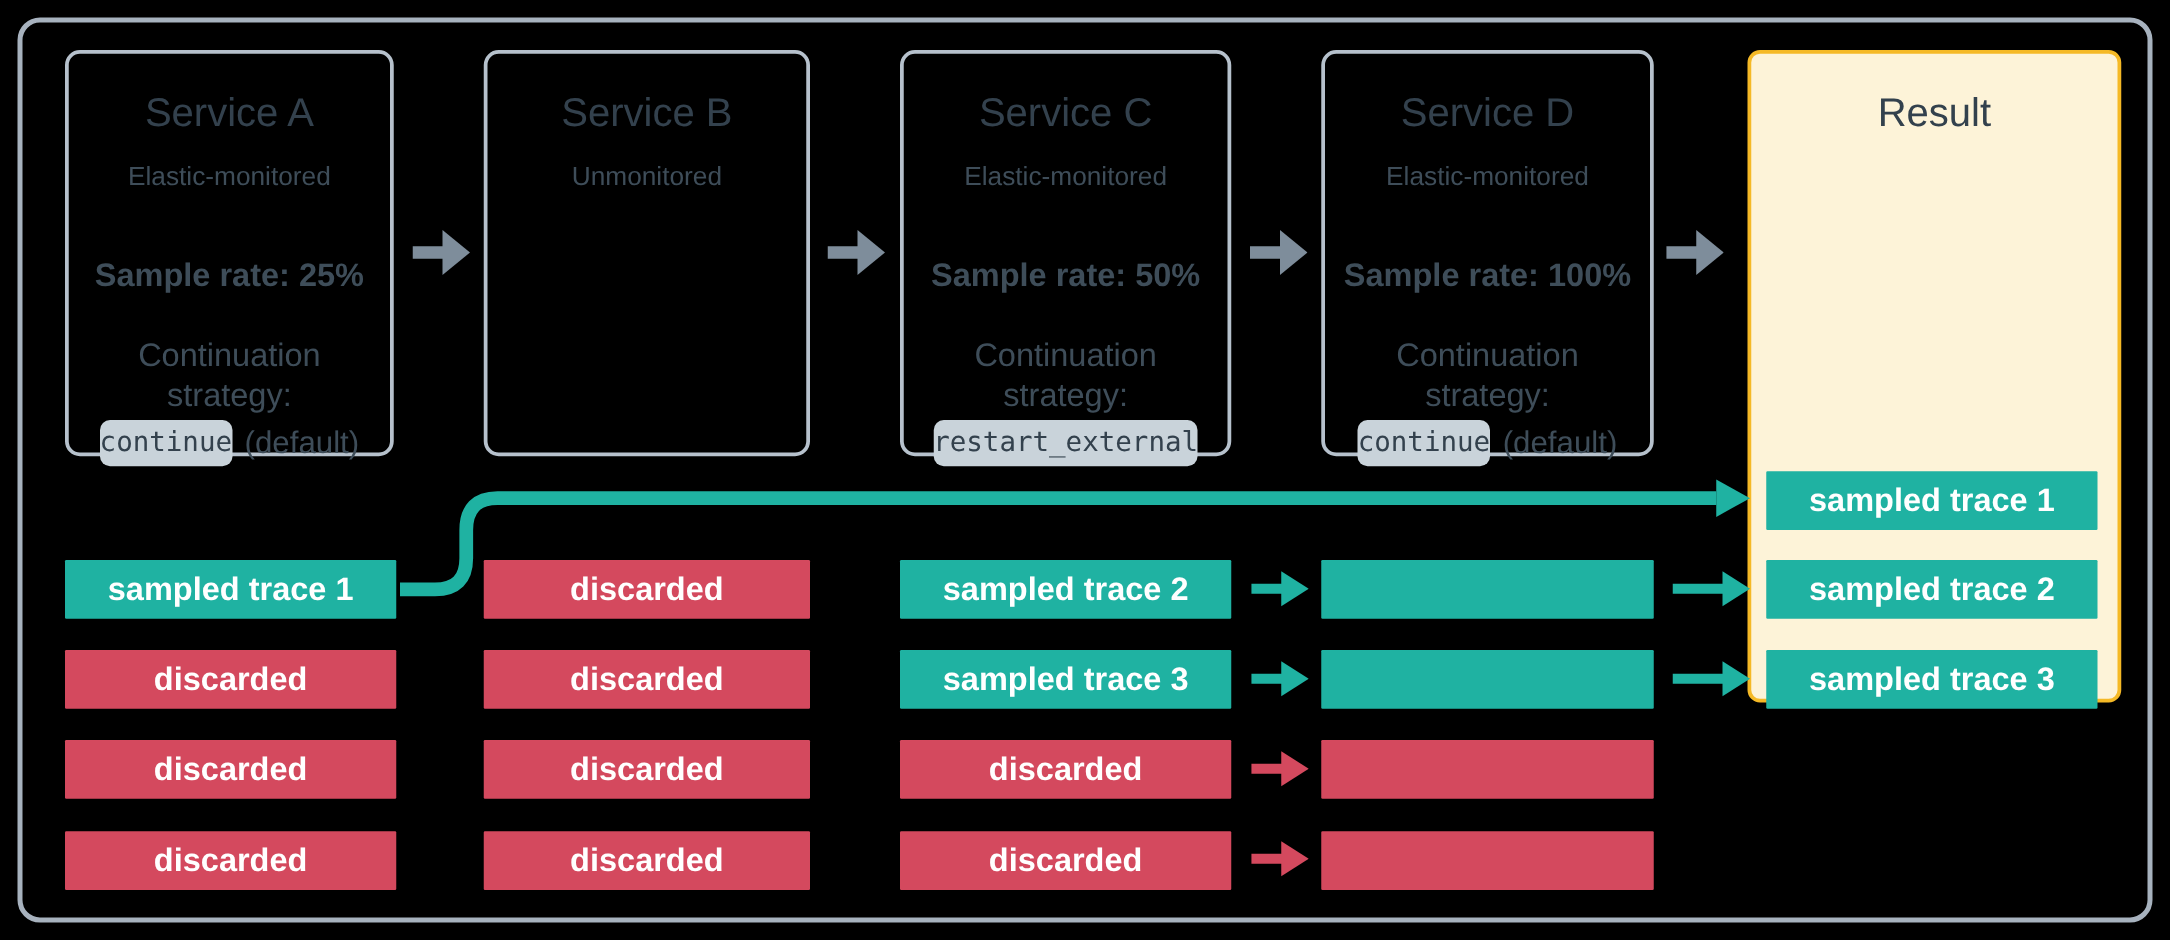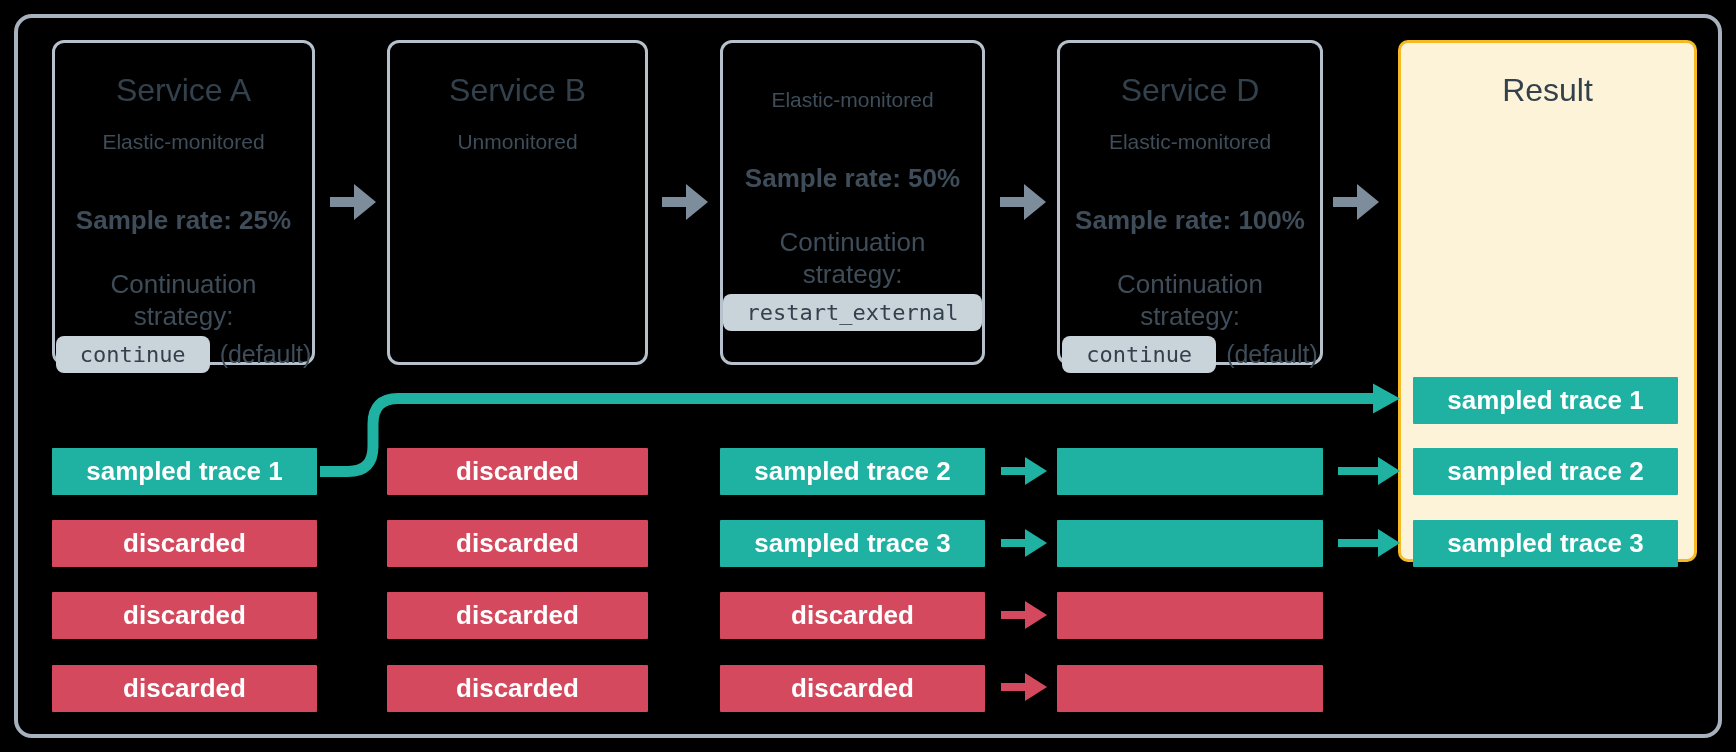--- a/index.html
+++ b/index.html
@@ -21,21 +21,21 @@
   .box-subtitle{font-size:21px;line-height:30px;font-weight:500;color:var(--text-body,#3e4d59);margin-top:16px;}
   .box-sample{font-size:26px;line-height:31px;font-weight:600;color:var(--text-body,#3e4d59);margin-top:48px;}
   .box-continuation{
     font-size:26px;line-height:32px;font-weight:500;color:var(--text-body,#3e4d59);
     margin-top:32px;text-align:center;max-width:180px;
   }
   .strategy-row{display:flex;align-items:center;gap:10px;margin-top:4px;}
   .code-tag{
     background:var(--tag-bg,#c9d3da);color:var(--text-dark,#33414d);
     font-family:"DejaVu Sans Mono","Liberation Mono",monospace;
-    font-size:22px;line-height:37px;padding:0 24px;border-radius:8px;white-space:nowrap;
+    font-size:22px;line-height:37px;padding:0 0;border-radius:8px;white-space:nowrap;
   }
   .code-tag:empty{display:none;}
   .strategy-suffix{font-size:25px;font-weight:500;color:var(--text-body,#3e4d59);white-space:nowrap;}
   .strategy-suffix:empty{display:none;}
   .result-box{
     position:absolute;left:1398px;top:40px;width:299px;height:522px;box-sizing:border-box;
     background:var(--cream,#fdf3d8);border:3px solid var(--gold,#f5b926);border-radius:10px;
     display:flex;flex-direction:column;align-items:center;padding-top:26px;
   }
   .pill{
@@ -70,20 +70,21 @@
 
   <div class="service-box" style="left:387px;width:261px;">
     <div class="box-title">Service B</div>
     <div class="box-subtitle">Unmonitored</div>
     <div class="box-sample"></div>
     <div class="box-continuation"></div>
     <div class="strategy-row"></div>
   </div>
 
   <div class="service-box" style="left:720px;width:265px;">
+    <div class="box-title">Service C</div>
     <div class="box-subtitle">Elastic-monitored</div>
     <div class="box-sample">Sample rate: 50%</div>
     <div class="box-continuation">Continuation strategy:</div>
     <div class="strategy-row">
         <div class="code-tag">restart_external</div>
       </div>
   </div>
 
   <div class="service-box" style="left:1057px;width:266px;">
     <div class="box-title">Service D</div>

